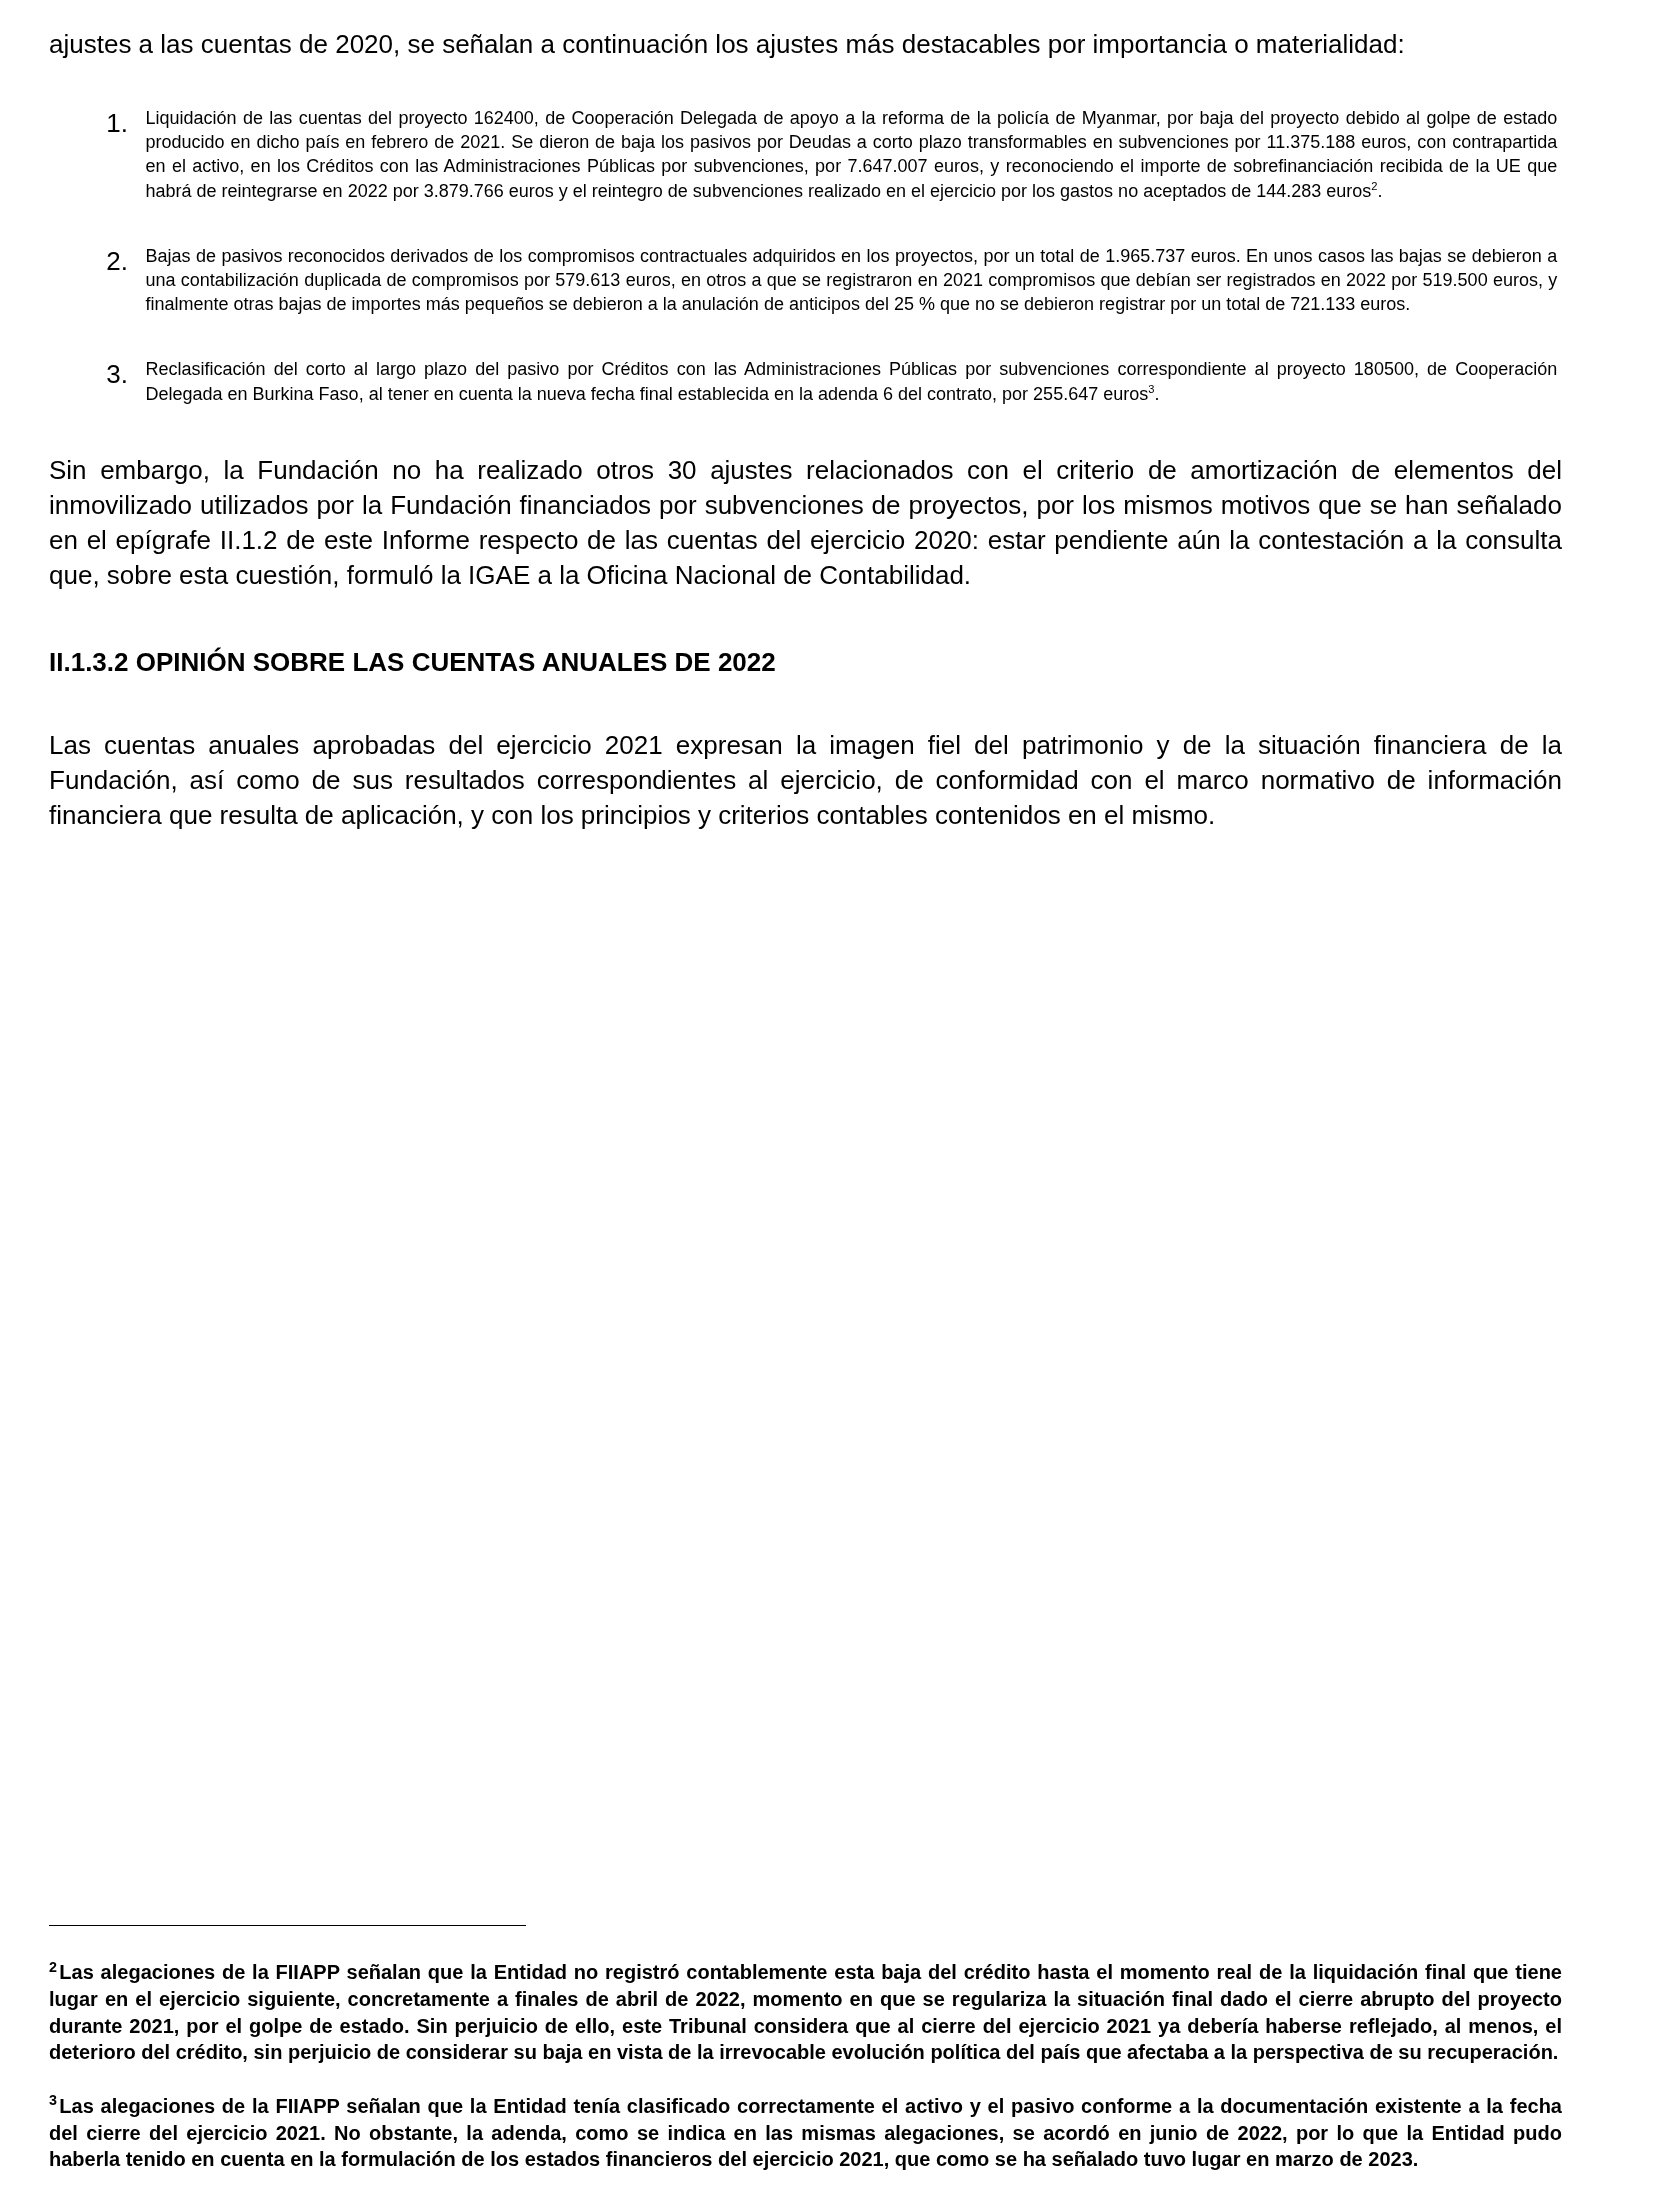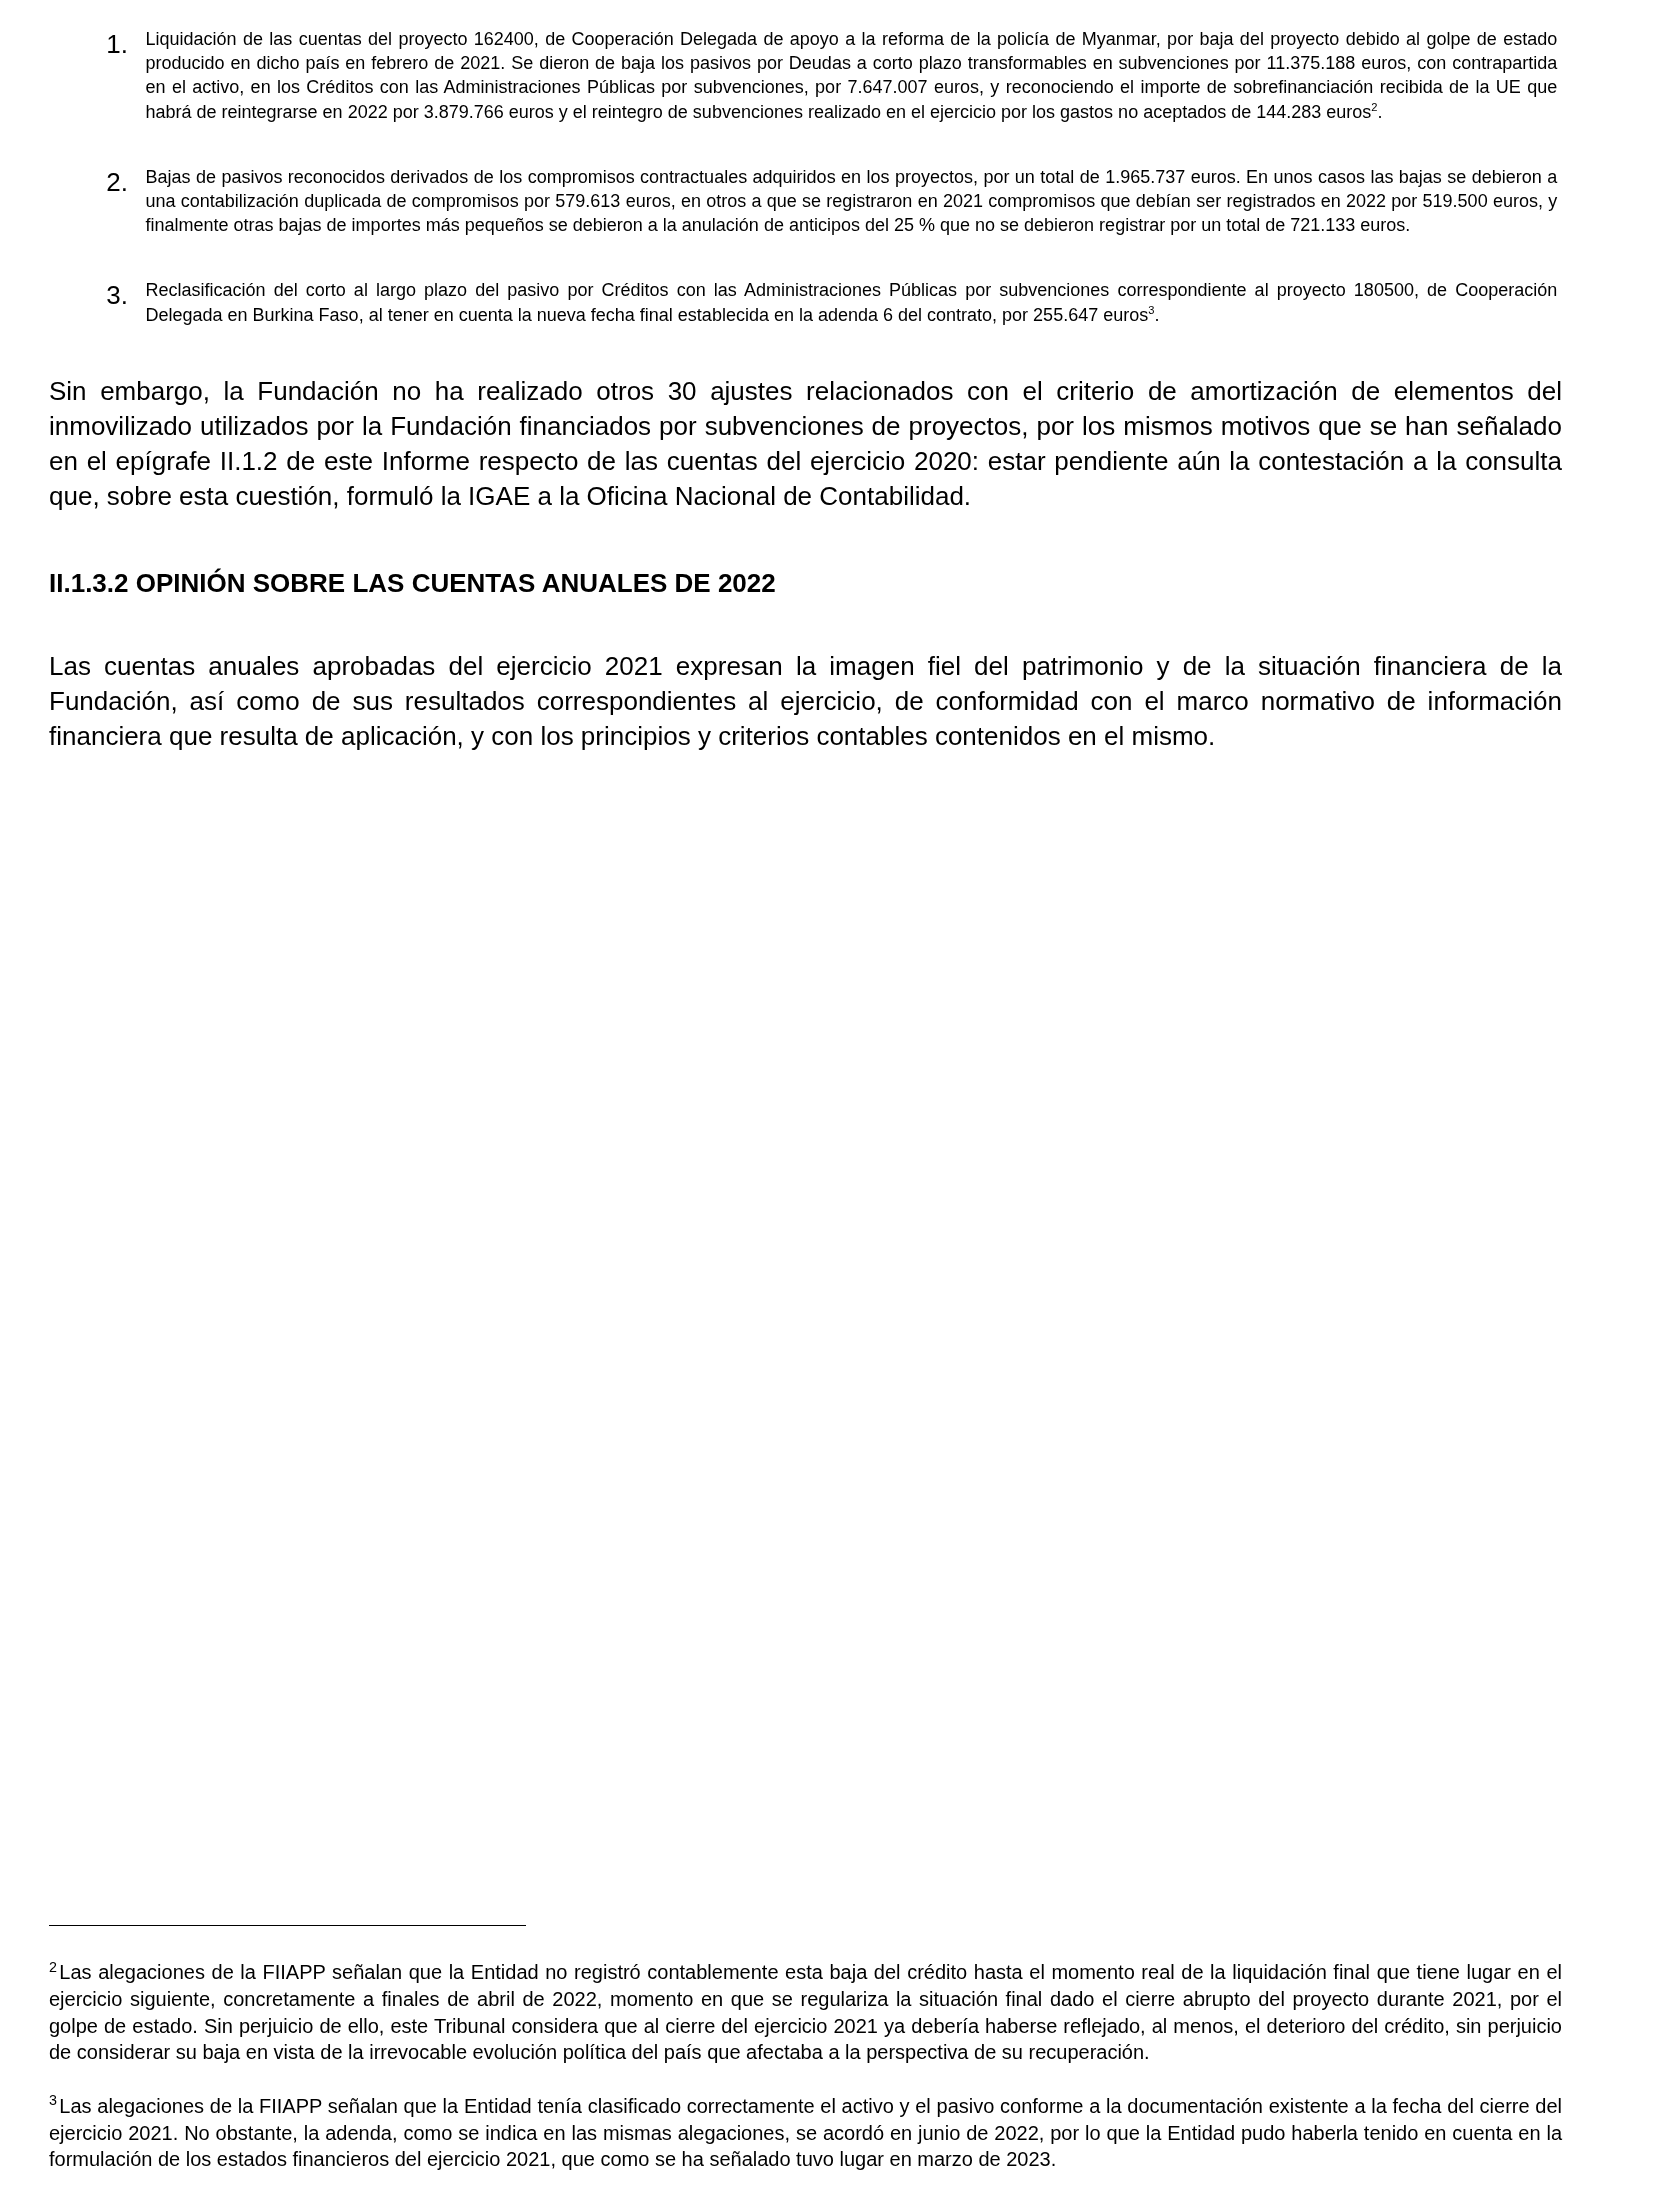--- a/index.html
+++ b/index.html
@@ -85,36 +85,38 @@
     width: 477px;
     height: 0;
     border-top: 1.6px solid #000000;
     margin: 0 0 33px 0;
   }
   .footnote {
     font-size: 20px;
     line-height: 1.335;
     text-align: justify;
     margin-bottom: 27px;
+    font-weight: bold;
   }
   .footnote:last-child {
     margin-bottom: 0;
   }
   .fn-mark {
     font-size: 14.3px;
     vertical-align: super;
     line-height: 0;
     margin-right: 2.4px;
   }
 </style>
 </head>
 <body>
 
 <div class="page">
 
+  <p class="para intro">ajustes a las cuentas de 2020, se señalan a continuación los ajustes más destacables por importancia o materialidad:</p>
 
   <ol class="numlist">
 
     <li class="numitem">
       <span class="num">1.</span>
       <span class="numbody"><span>Liquidación de las cuentas del proyecto 162400, de Cooperación Delegada de apoyo a la reforma de la policía de Myanmar, por baja del proyecto debido al golpe de estado producido en dicho país en febrero de 2021. Se dieron de baja los pasivos por Deudas a corto plazo transformables en subvenciones por 11.375.188 euros, con contrapartida en el activo, en los Créditos con las Administraciones Públicas por subvenciones, por 7.647.007 euros, y reconociendo el importe de sobrefinanciación recibida de la UE que habrá de reintegrarse en 2022 por 3.879.766 euros y el reintegro de subvenciones realizado en el ejercicio por los gastos no aceptados de 144.283 euros</span><sup>2</sup><span>.</span></span>
     </li>
 
     <li class="numitem">
       <span class="num">2.</span>

